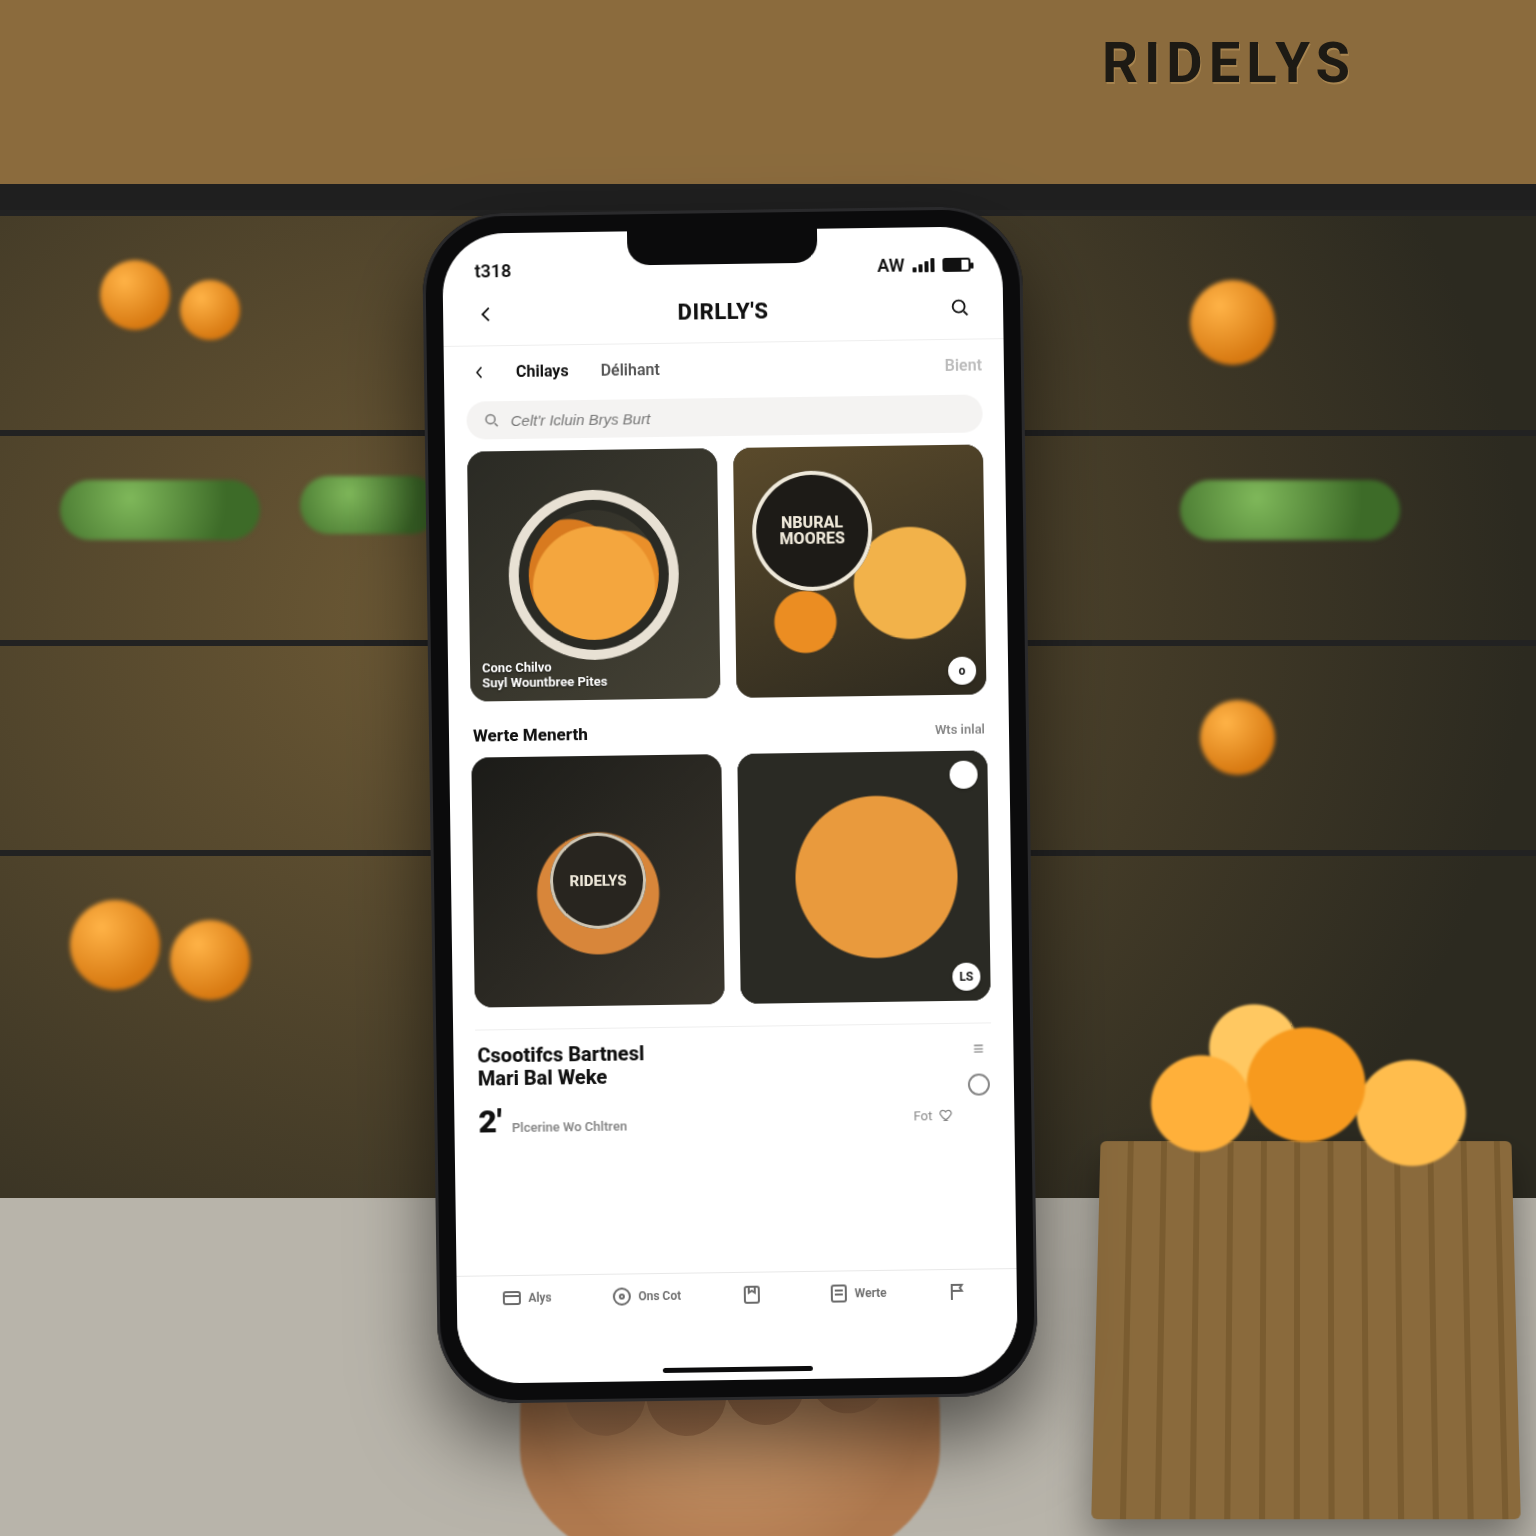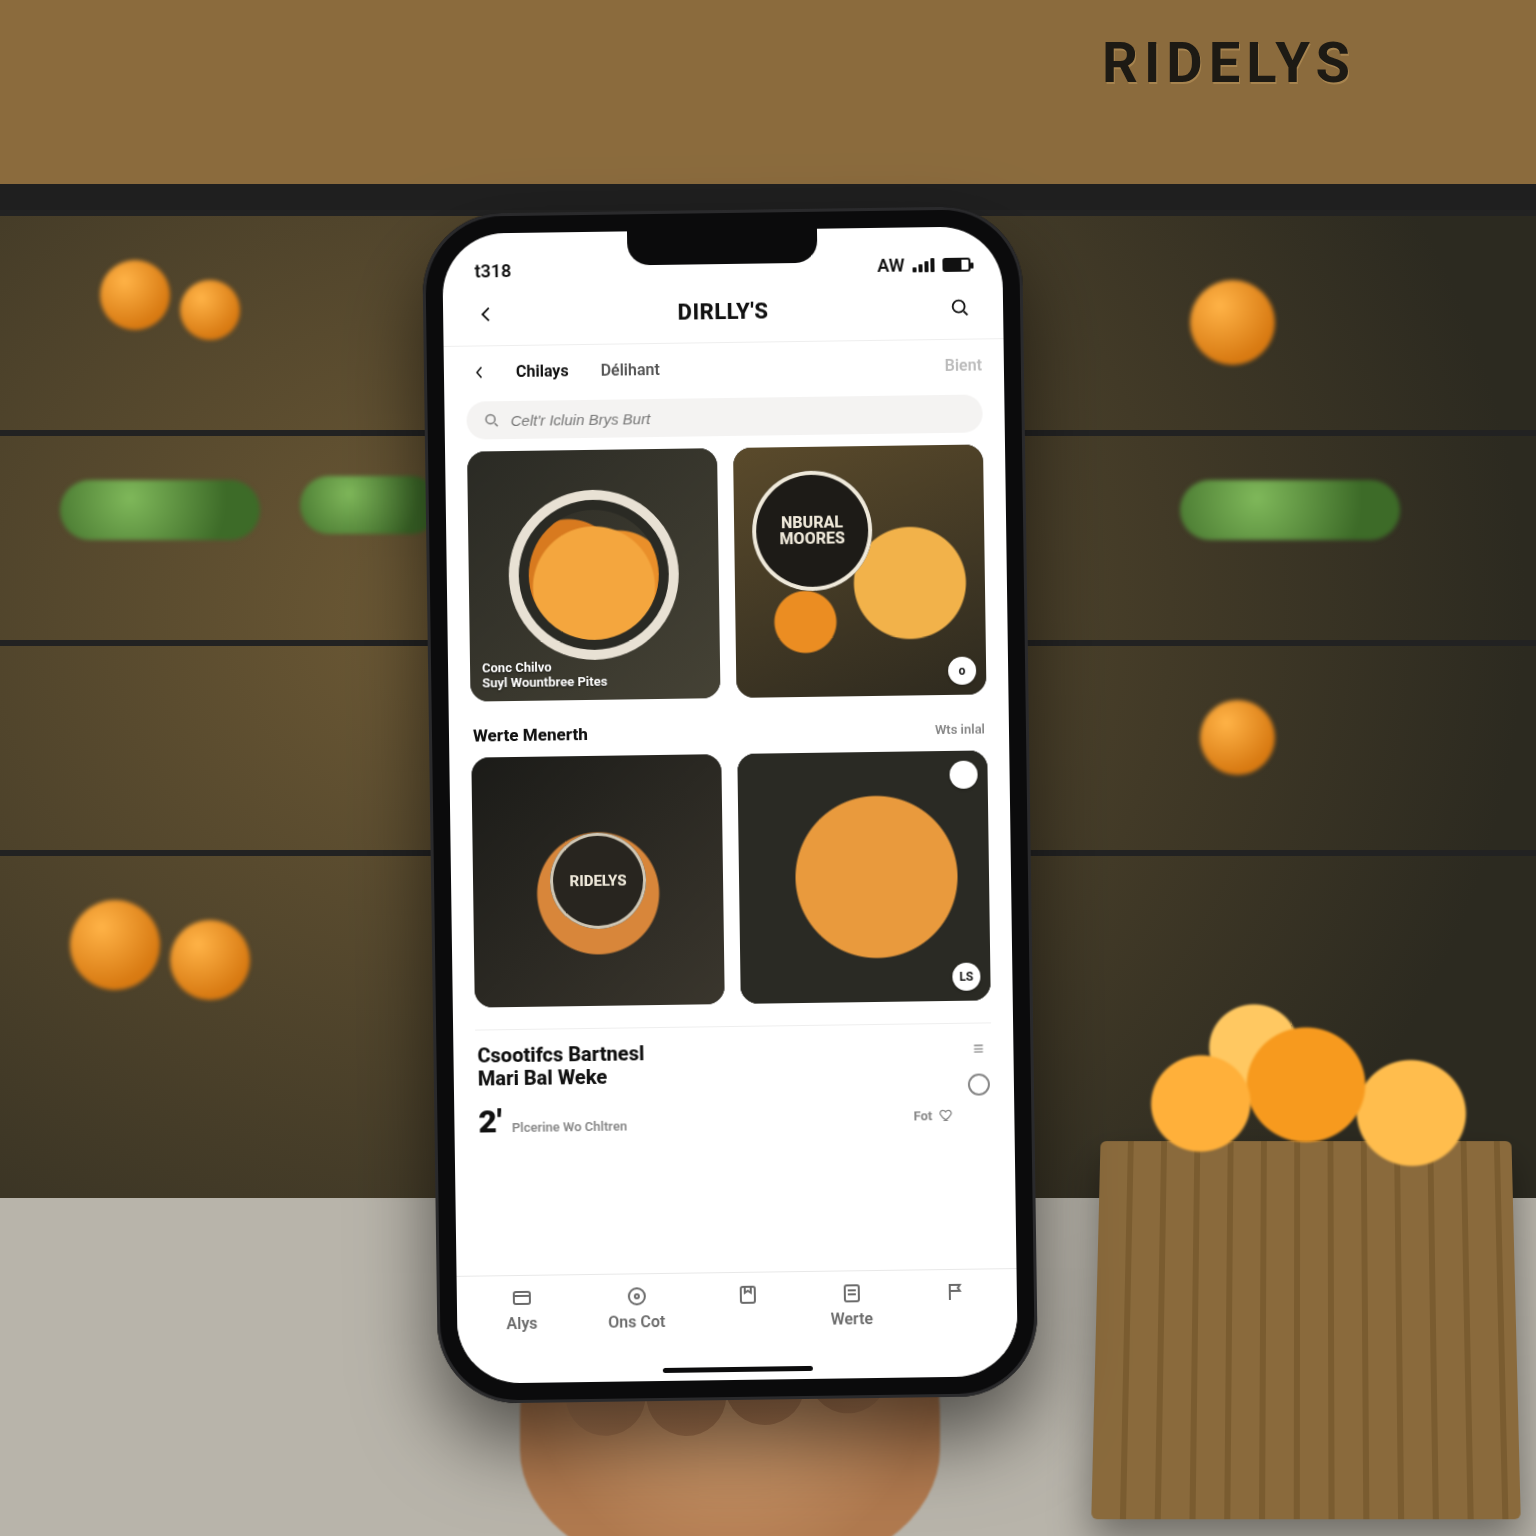--- a/index.html
+++ b/index.html
@@ -216,38 +216,38 @@
 
   .list-item {
     border-top:1px solid #eee; padding:14px 2px 8px;
   }
   .list-item h4 { font-size:20px; font-weight:800; color:#111; line-height:1.15;}
   .list-item .row2 {
     display:flex; align-items:center; justify-content:space-between; margin-top:12px;
   }
   .big-num { font-size:32px; font-weight:900; color:#111;}
   .sub { font-size:13px; color:#888; font-weight:600; margin-left:10px;}
-  .fav { display:flex; align-items:center; gap:6px; font-size:13px; color:#888; font-weight:700;}
+  .fav { display:flex; align-items:center; gap:6px; font-size:13px; color:#888; font-weight:400;}
   .fav svg{width:16px;height:16px;stroke:#888;fill:none;stroke-width:2;}
   .side-icons { display:flex; flex-direction:column; gap:14px; align-items:center; color:#888;}
   .side-icons .eq { font-size:18px;}
   .side-icons .circ { width:22px;height:22px;border:2px solid #888;border-radius:50%;}
 
   .list-flex { display:flex; gap:14px; align-items:flex-start;}
   .list-flex .grow{flex:1;}
 
   
   .tabbar {
     height:86px; border-top:1px solid #e8e8e8; background:#fff;
     display:flex; align-items:flex-start; justify-content:space-around;
     padding:10px 14px 0;
   }
   .tabbar .item {
-    display:flex; flex-direction:column; align-items:center; gap:4px;
-    font-size:16px; color:#6a6a6a; font-weight:600;
+    display:flex; flex-direction:row; align-items:center; gap:4px;
+    font-size:12px; color:#6a6a6a; font-weight:600;
   }
   .tabbar svg { width:24px;height:24px; stroke:#6a6a6a; fill:none; stroke-width:2;}
   .home-ind {
     height:22px; display:flex; align-items:center; justify-content:center;
   }
   .home-ind span { width:150px; height:5px; background:#0b0b0c; border-radius:3px;}
 
 </style>
 </head>
 <body>

